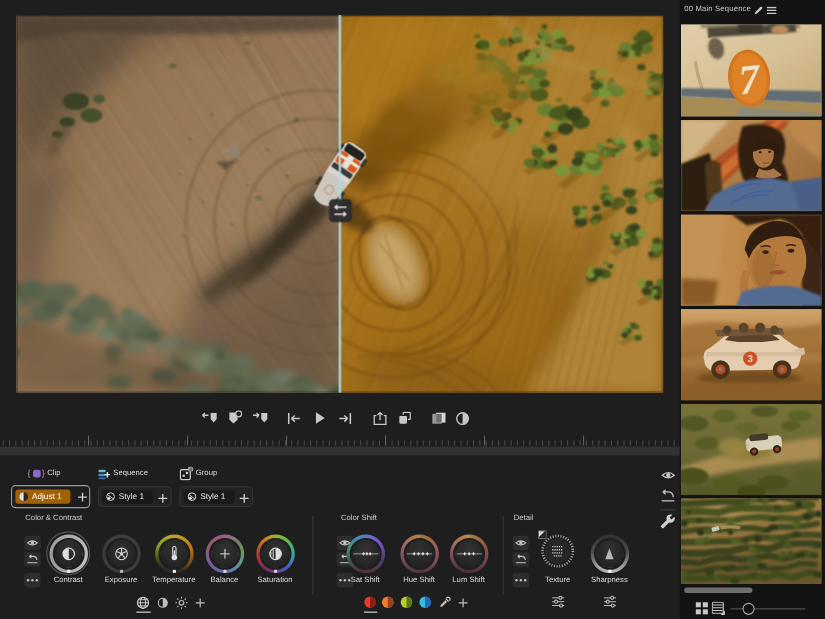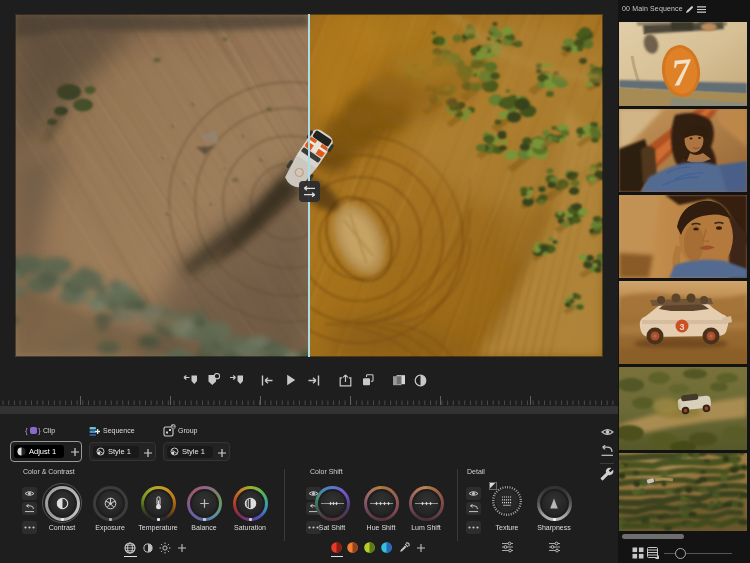--- a/index.html
+++ b/index.html
@@ -911,21 +911,21 @@
       <svg class="abs" style="left:163px; top:0px;" width="13" height="13" viewBox="0 0 13 13">
         <rect x="1" y="3" width="9" height="9" rx="1.5" fill="none" stroke="#d0d0d0" stroke-width="1.1"></rect>
         <rect x="3" y="7.5" width="2" height="2" fill="#d0d0d0"></rect>
         <rect x="6" y="5" width="2" height="2" fill="#d0d0d0"></rect>
         <circle cx="10.2" cy="2.6" r="2.5" fill="#a0a0a0"></circle>
         <text x="10.2" y="4.7" font-size="5.5" fill="#1e1e1e" text-anchor="middle" font-family="Liberation Sans">4</text>
       </svg>
       <div class="lbl" style="left:178px; top:2.5px;">Group</div>
     </div>
 <div class="abs" style="left:10px; top:441px; width:72px; height:21px; border:1px solid #9a9a9a; border-radius:4px; background:#1e1e1e;">
-      <div class="abs" style="left:3px; top:3px; width:50px; height:13px; background:#000000; border-radius:3px; display:flex; align-items:center;">
+      <div class="abs" style="left:3px; top:3px; width:50px; height:13px; background:#a16207; border-radius:3px; display:flex; align-items:center;">
         <svg style="margin-left:3px;" width="9" height="9" viewBox="0 0 9 9">
           <circle cx="4.5" cy="4.5" r="4" fill="#242424"></circle>
           <path d="M4.5 .5 A4 4 0 0 0 4.5 8.5 Z" fill="#dedede"></path>
         </svg>
         <span style="font-size:7.5px; color:#ffffff; margin-left:3px;">Adjust 1</span>
       </div>
       <svg class="abs" style="left:59px; top:5px;" width="10" height="10" viewBox="0 0 10 10">
         <path d="M5 1 v8 M1 5 h8" stroke="#cfcfcf" stroke-width="1.2"></path>
       </svg>
     </div>

